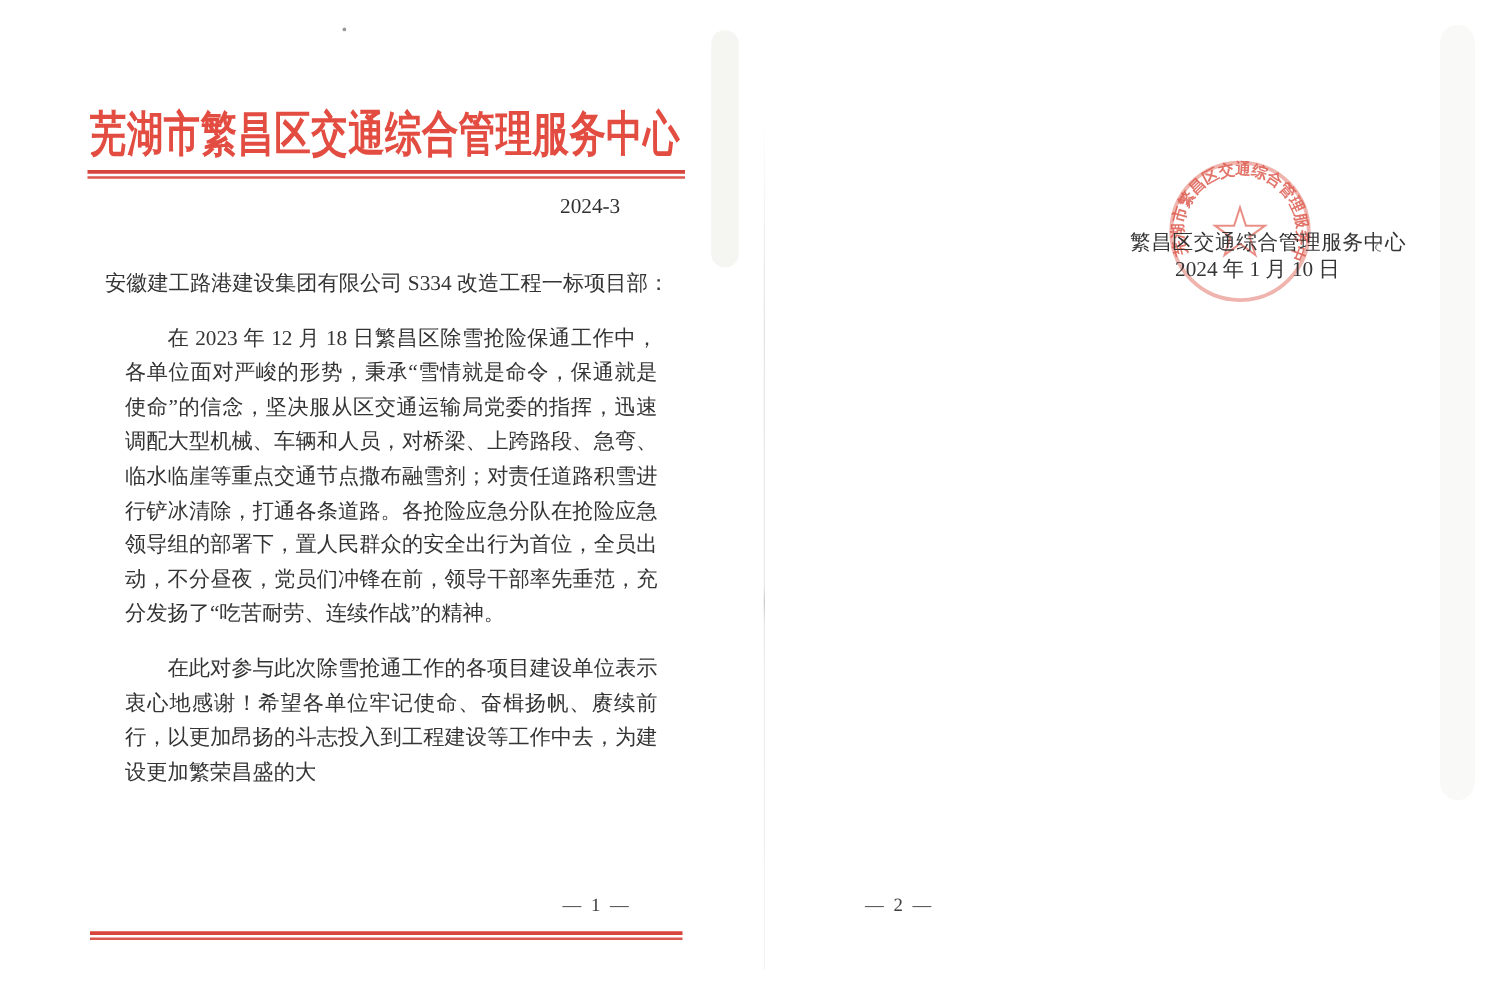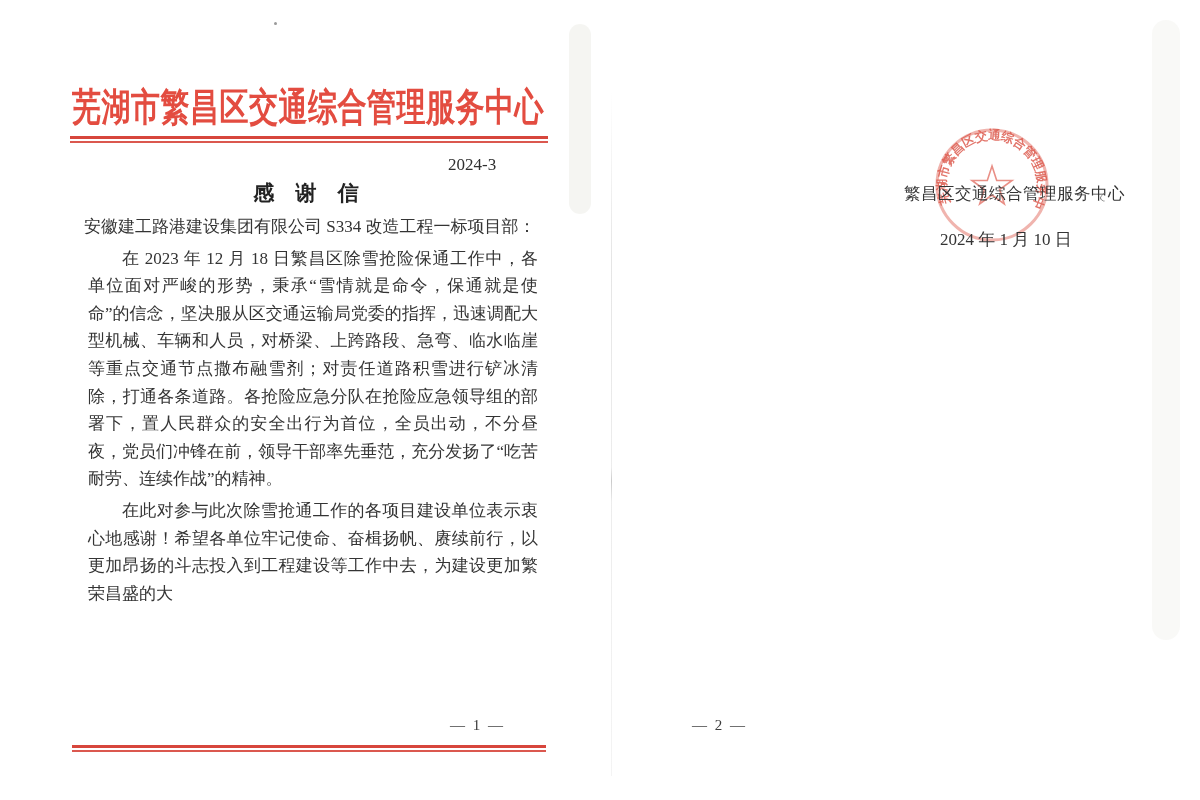--- a/index.html
+++ b/index.html
@@ -30,31 +30,31 @@
   .doc-number { position:absolute; left:388px; top:85px; font-size:17px; color:#2f2f2f;font-family:Liberation Serif, serif; }
   .letter-title {
     position:absolute; left:0; top:109px; width:100%; text-align:center;
     font-size:21px; font-weight:bold; letter-spacing:8px; color:#222;
   }
   .body-text {
     position:absolute; left:24px; top:143px; width:458px;
     font-size:17px; line-height:27.6px; text-align:justify;
   }
   .salutation { margin:0; }
-  .para { margin:4px; text-indent:2em; }
+  .para { margin:16px; text-indent:2em; }
 
   .page-num { position:absolute; font-size:15px; color:#3c3c3c; letter-spacing:2px; white-space:nowrap; }
   .pn1 { left:390px; top:647px; }
   .pn2 { left:72px;  top:647px; }
 
   
   .continuation { position:absolute; left:66px; top:33px; font-size:17px; letter-spacing:1px; }
   .seal { position:absolute; left:313px; top:56px; width:118px; height:118px; }
   .signature { position:absolute; left:284px; top:113px; font-size:16.5px; letter-spacing:0.5px; white-space:nowrap;text-align:right; }
-  .date { position:absolute; left:320px; top:158px; font-size:17px; white-space:nowrap; }
+  .date { position:absolute; left:320px; top:134px; font-size:17px; white-space:nowrap; }
 
   
   .seam {
     position:absolute; left:611px; top:90px; width:1px; height:686px;
     background:linear-gradient(#ffffff,#dcdcdc 25%,#e6e6e6 55%,#b9b9b9 57%,#e6e6e6 60%,#f0f0f0);
     opacity:.75;
   }
   .smudge {
     position:absolute; left:569px; top:24px; width:22px; height:190px;
     background:#f3f2ef; border-radius:12px; opacity:.8;
@@ -78,21 +78,20 @@
   <div class="page page1">
     <div class="letterhead">芜湖市繁昌区交通综合管理服务中心</div>
 
     <div class="rule rule-top">
       <div class="a"></div>
       <div class="b"></div>
     </div>
 
     <div class="doc-number">2024-3</div>
 
-    <div class="letter-title">感 谢 信</div>
 
     <div class="body-text">
       <p class="salutation">安徽建工路港建设集团有限公司 S334 改造工程一标项目部：</p>
       <p class="para">在 2023 年 12 月 18 日繁昌区除雪抢险保通工作中，各单位面对严峻的形势，秉承“雪情就是命令，保通就是使命”的信念，坚决服从区交通运输局党委的指挥，迅速调配大型机械、车辆和人员，对桥梁、上跨路段、急弯、临水临崖等重点交通节点撒布融雪剂；对责任道路积雪进行铲冰清除，打通各条道路。各抢险应急分队在抢险应急领导组的部署下，置人民群众的安全出行为首位，全员出动，不分昼夜，党员们冲锋在前，领导干部率先垂范，充分发扬了“吃苦耐劳、连续作战”的精神。</p>
       <p class="para">在此对参与此次除雪抢通工作的各项目建设单位表示衷心地感谢！希望各单位牢记使命、奋楫扬帆、赓续前行，以更加昂扬的斗志投入到工程建设等工作中去，为建设更加繁荣昌盛的大</p>
     </div>
 
     <div class="page-num pn1">— 1 —</div>
 
     <div class="rule rule-bottom">

